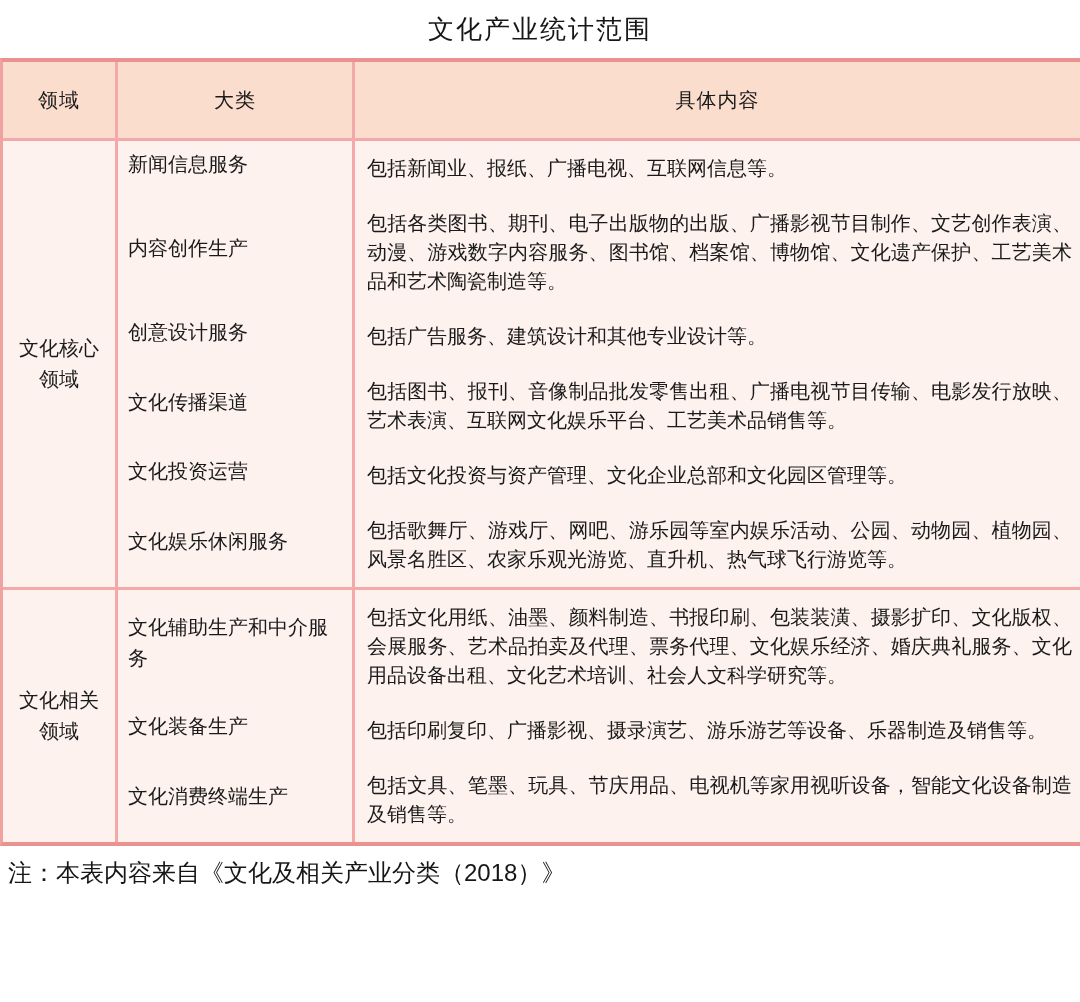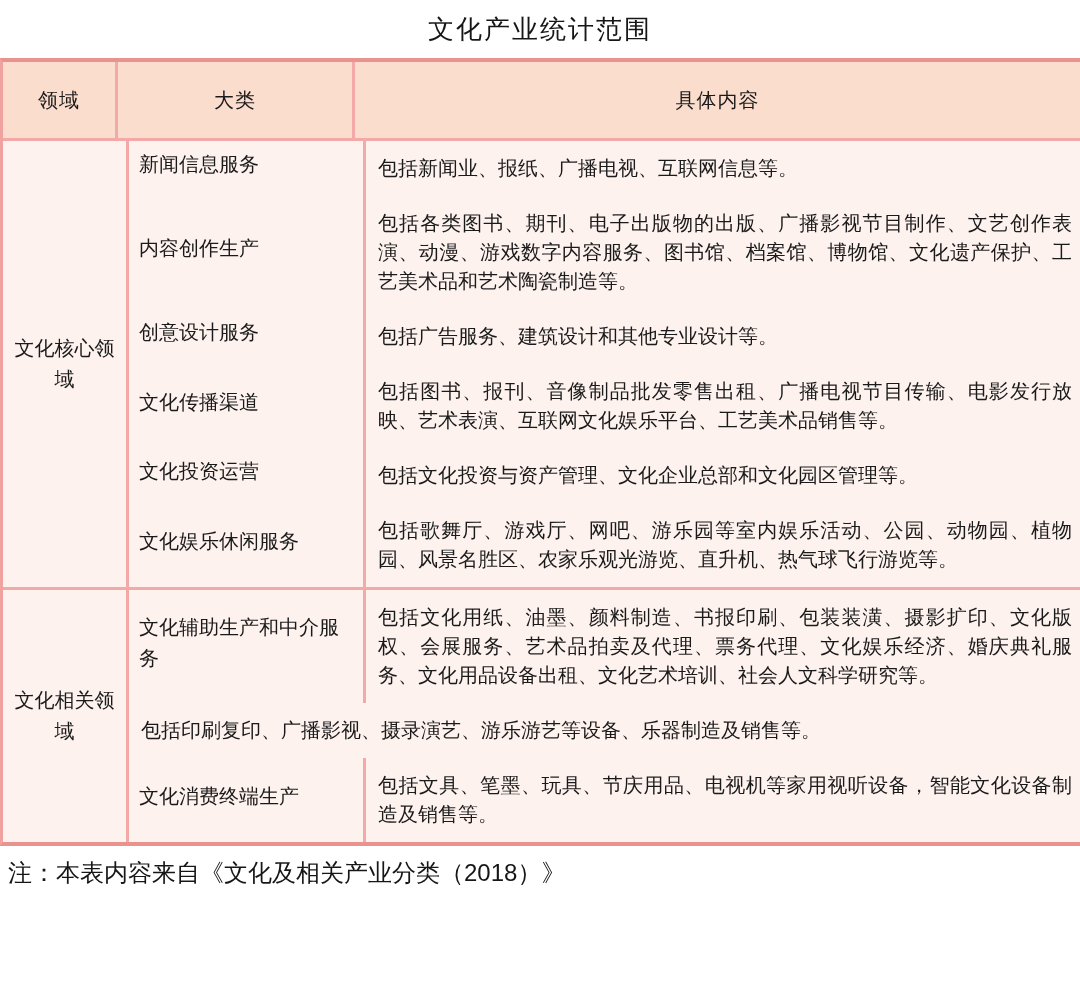--- a/index.html
+++ b/index.html
@@ -49,21 +49,21 @@
   .col1 { width: 115px; border-right: 3px solid #f2a9a7; flex: none; }
   .col2 { width: 237px; border-right: 3px solid #f2a9a7; flex: none; }
   .col3 { flex: 1 1 auto; }
   
   .section {
     display: flex;
     align-items: stretch;
   }
   .section + .section { border-top: 3px solid #f2a9a7; }
   .domain-cell {
-    width: 126px;
+    width: 115px;
     flex: none;
     border-right: 3px solid #f2a9a7;
     display: flex;
     align-items: center;
     justify-content: center;
     text-align: center;
     padding: 4px 9px;
     line-height: 31px;
   }
   .section-body {
@@ -172,20 +172,23 @@
       <div class="section-body">
         <div class="subrow">
           <div class="category-cell">
               <span>文化辅助生产和中介服务</span>
             </div>
           <div class="content-cell">
               <span>包括文化用纸、油墨、颜料制造、书报印刷、包装装潢、摄影扩印、文化版权、会展服务、艺术品拍卖及代理、票务代理、文化娱乐经济、婚庆典礼服务、文化用品设备出租、文化艺术培训、社会人文科学研究等。</span>
             </div>
         </div>
         <div class="subrow">
+          <div class="category-cell">
+              <span>文化装备生产</span>
+            </div>
           <div class="content-cell">
               <span>包括印刷复印、广播影视、摄录演艺、游乐游艺等设备、乐器制造及销售等。</span>
             </div>
         </div>
         <div class="subrow">
           <div class="category-cell">
               <span>文化消费终端生产</span>
             </div>
           <div class="content-cell">
               <span>包括文具、笔墨、玩具、节庆用品、电视机等家用视听设备，智能文化设备制造及销售等。</span>

